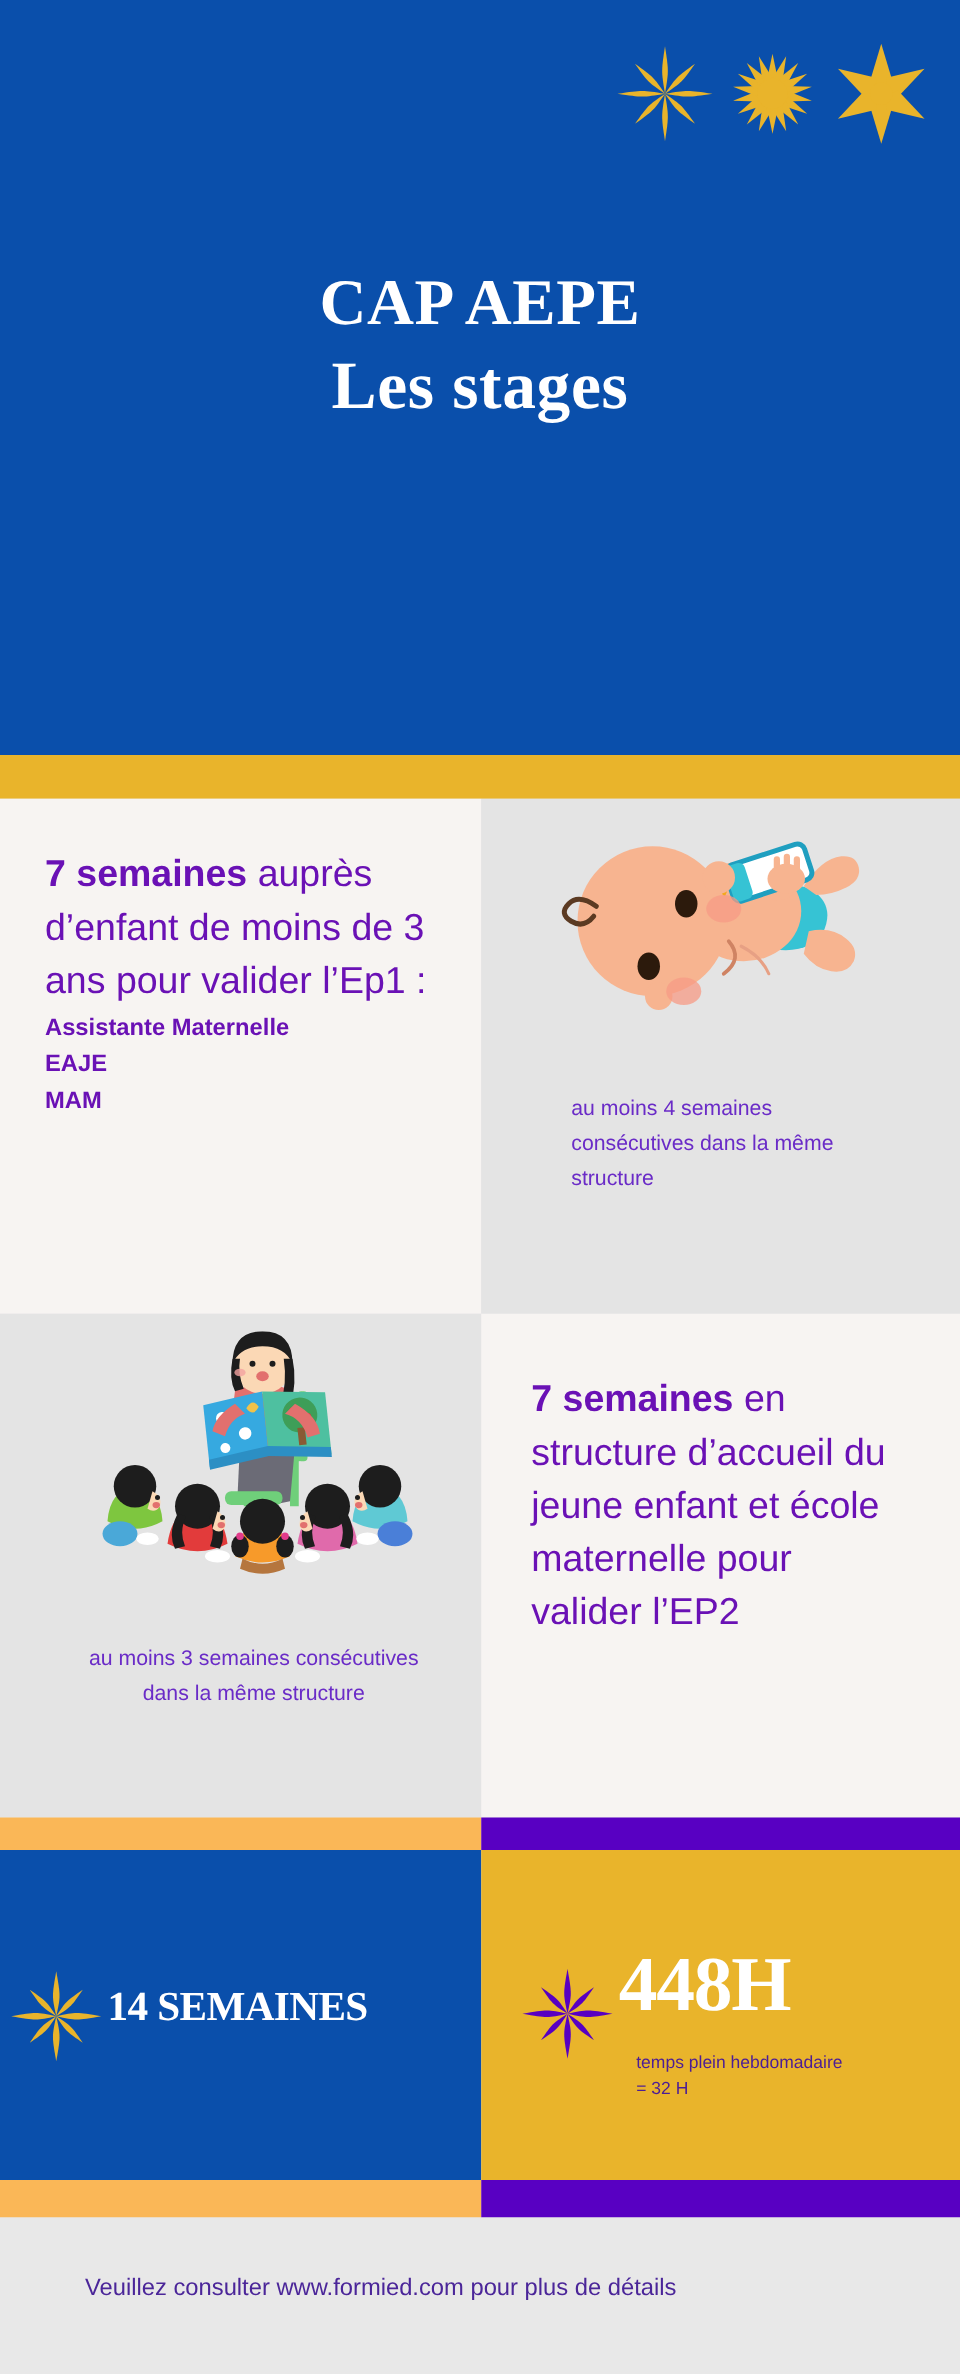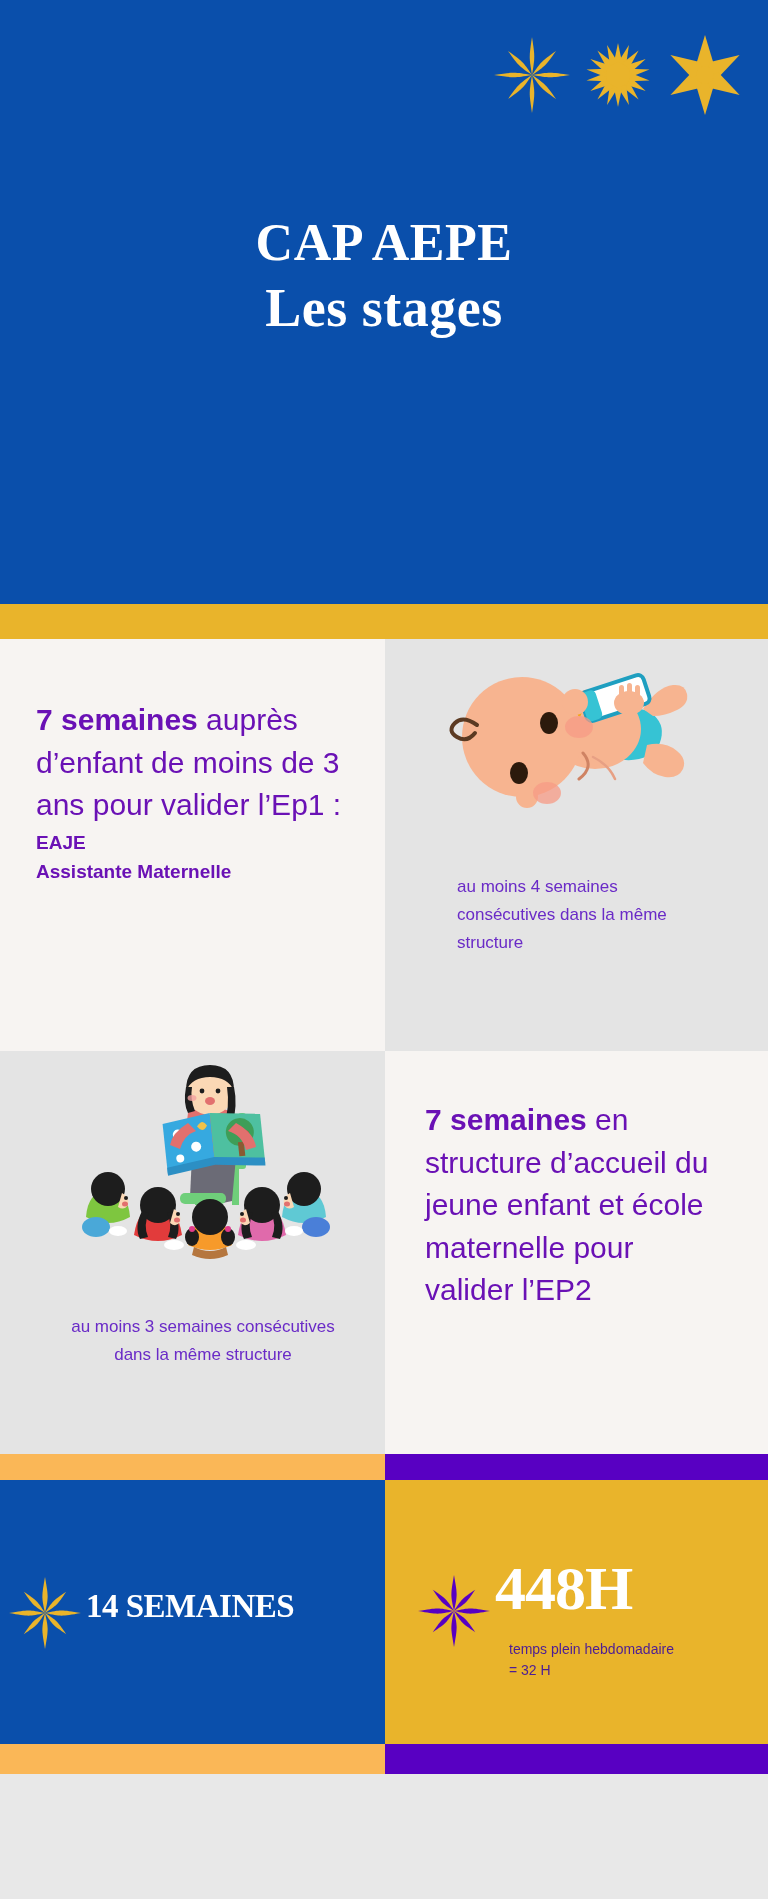--- a/index.html
+++ b/index.html
@@ -64,21 +64,21 @@
   .row1 {
     position: absolute;
     left: 0; top: 639px;
     width: 768px; height: 412px;
   }
   .cell-text-1 {
     position: absolute;
     left: 0; top: 0;
     width: 385px; height: 412px;
     background: #f7f4f2;
-    padding: 60px 28px 0 36px;
+    padding: 40px 28px 0 36px;
   }
   .cell-img-1 {
     position: absolute;
     left: 385px; top: 0;
     width: 449px; height: 412px;
     background: #e4e4e4;
   }
 
   .big-purple {
     color: #6a11b5;
@@ -326,22 +326,23 @@
 
   <div class="band-yellow-top"></div>
 
   <div class="row1">
 
     <div class="cell-text-1">
       <div class="big-purple">
         <b>7 semaines</b><span> auprès d’enfant de moins de 3 ans pour valider l’Ep1 :</span>
       </div>
       <div class="list-bold">
+        <div>Assistante Maternelle</div>
         <div>EAJE</div>
-        <div>Assistante Maternelle</div>
+        <div>MAM</div>
       </div>
     </div>
 
     <div class="cell-img-1">
       <div class="baby-art">
         <svg width="290" height="175" viewBox="0 0 290 175">
 
           <path d="M196,58 q34,-12 48,-2 q14,10 10,26 q-4,16 -22,20 q-18,4 -36,-6 Z" fill="#36c3d4"></path>
           <path d="M236,52 q14,-22 30,-24 q12,-1 14,9 q2,10 -10,16 q-12,6 -24,6 Z" fill="#f7b490"></path>
           <path d="M240,88 q18,-4 30,6 q10,8 6,18 q-5,10 -18,8 q-13,-2 -22,-14 Z" fill="#f7b490"></path>
@@ -536,14 +537,17 @@
     <div class="stat-value-r">448H</div>
     <div class="stat-sub-r">
       <div>temps plein hebdomadaire</div>
       <div>= 32 H</div>
     </div>
   </div>
 
   <div class="band-b-left"></div>
   <div class="band-b-right"></div>
 
+  <div class="footer">
+    <div class="footer-text">Veuillez consulter www.formied.com pour plus de détails</div>
+  </div>
 
 </div>
 
 </body></html>

